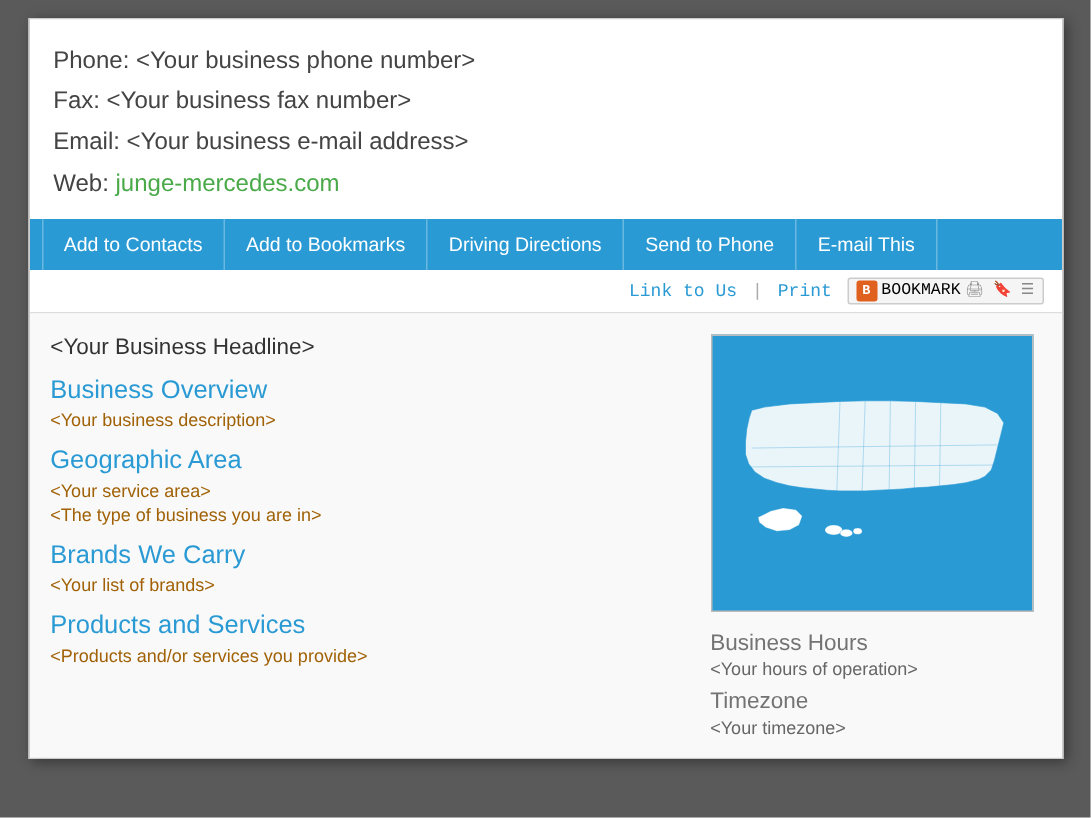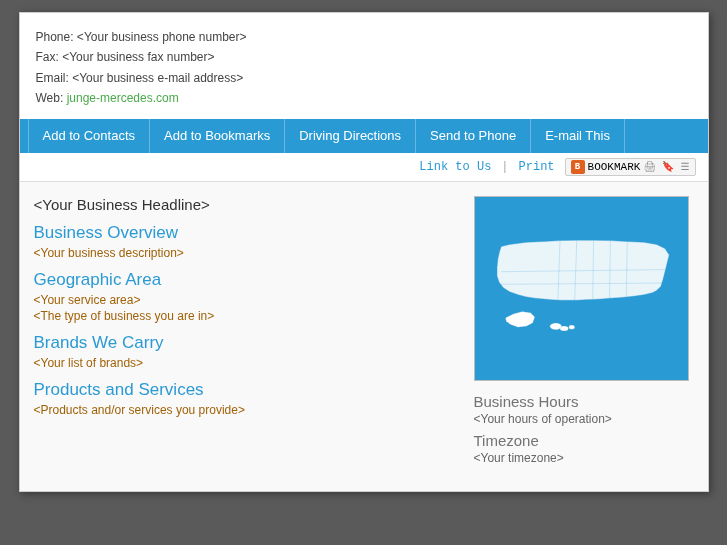--- a/index.html
+++ b/index.html
@@ -30,21 +30,21 @@
       font-size: 22px;
       font-weight: bold;
       color: #2a6eba;
     }
     .header-left .business-address {
       font-size: 12px;
       color: #555;
       margin-top: 2px;
     }
     .header-right {
-      font-size: 12px;
+      font-size: 16px;
       color: #444;
       text-align: left;
       line-height: 1.7;
     }
     .header-right .web-link {
       color: #4aaa4a;
       text-decoration: none;
     }
     
     .navbar {
@@ -106,21 +106,21 @@
       align-items: center;
       justify-content: center;
       color: #fff;
       font-size: 9px;
       font-weight: bold;
     }
     
     .main-content {
       display: flex;
       gap: 0;
-      padding: 14px 14px 26px 14px;
+      padding: 14px 14px 13px 14px;
       background: #f9f9f9;
     }
     .left-column {
       flex: 1;
       padding-right: 20px;
     }
     .right-column {
       width: 220px;
       flex-shrink: 0;
     }

